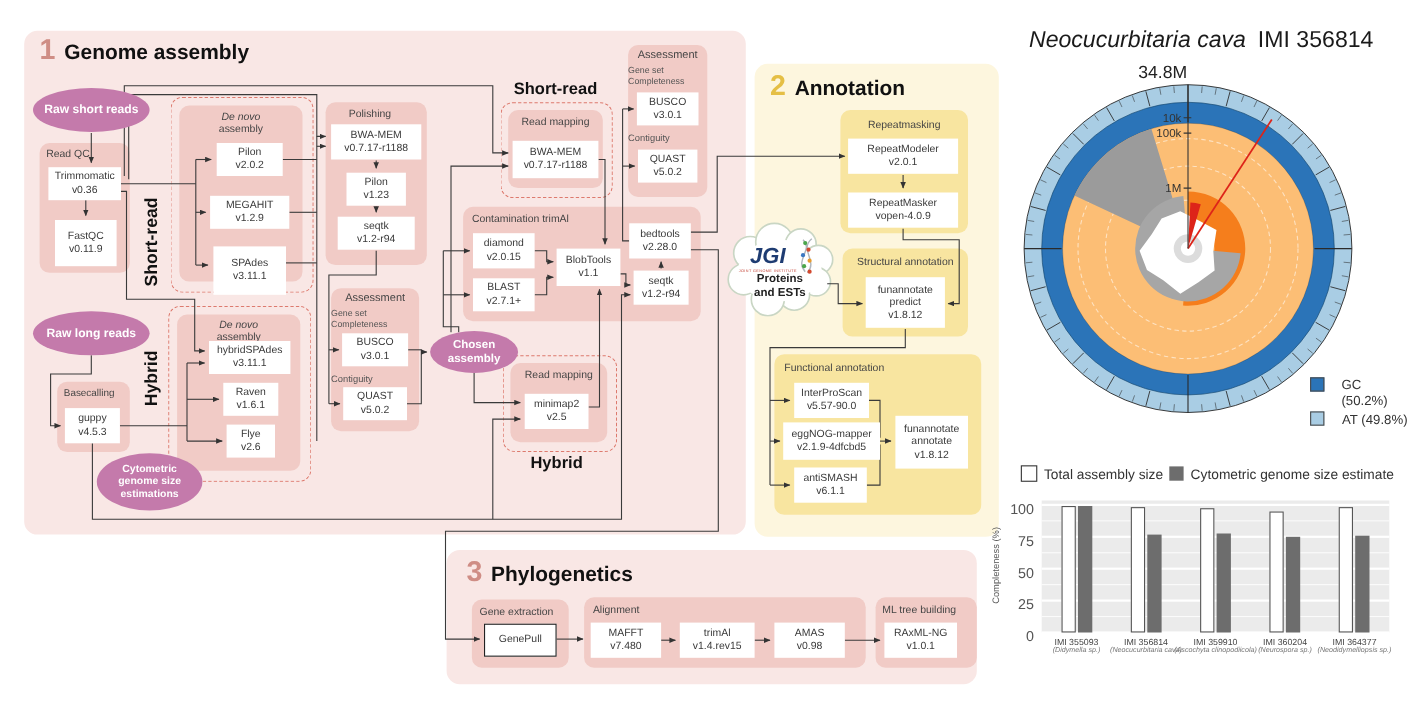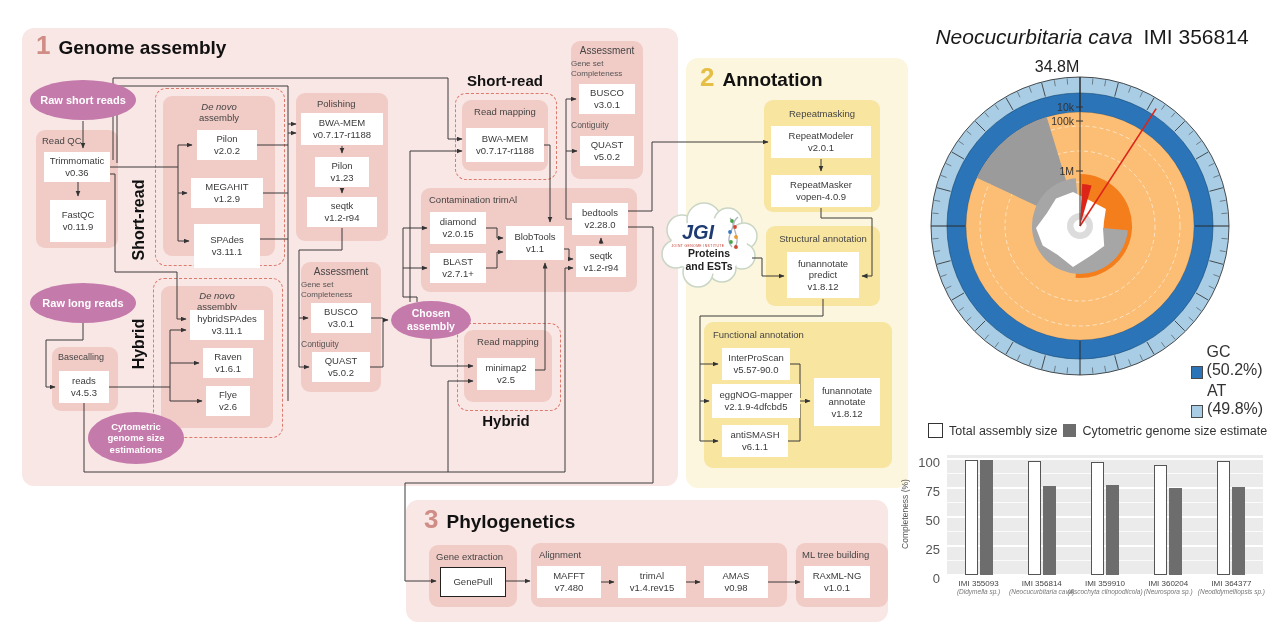--- a/index.html
+++ b/index.html
@@ -25,21 +25,21 @@
   .secnum{font-weight:bold;font-size:26px;}
   .num-pink{color:#cf8d85;}
   .num-gold{color:#e5bf45;}
   .sectitle{font-weight:bold;font-size:19px;color:#111;}
   .ital{font-style:italic;}
   #flow-arrows{position:absolute;left:0;top:0;z-index:2;pointer-events:none;}
   
   #snail-title{position:absolute;left:918px;top:25px;width:348px;text-align:center;font-size:21px;color:#1a1a1a;z-index:2;}
   #snail-size{position:absolute;left:1022px;top:58px;width:70px;text-align:center;font-size:16px;color:#222;z-index:2;}
   #snail-svg{position:absolute;left:930px;top:76px;z-index:1;}
-  .leg-row{display:flex;align-items:flex-end;gap:4px;font-size:16px;color:#333;}
+  .leg-row{display:flex;align-items:flex-start;gap:16px;font-size:12px;color:#333;}
   .leg-sq{width:11px;height:11px;border:1px solid #4a4a4a;display:inline-block;}
   #snail-legend{position:absolute;left:1191px;top:343px;display:flex;flex-direction:column;gap:3px;z-index:2;}
   #bar-title{position:absolute;left:930px;top:397px;width:330px;text-align:center;font-weight:bold;font-size:14px;color:#111;z-index:2;}
   #bar-legend{position:absolute;left:928px;top:423px;width:345px;display:flex;align-items:center;gap:6px;font-size:12.5px;color:#333;z-index:2;}
   .bleg-sq{width:13px;height:13px;display:inline-block;flex:none;}
   #bar-ylabel{position:absolute;left:836px;top:508px;width:140px;height:12px;transform:rotate(-90deg);
               font-size:8.5px;color:#555;text-align:center;z-index:2;}
   #bar-panel{position:absolute;left:947px;top:455px;width:316px;height:120px;background:#ebebeb;z-index:1;}
   .gridline{position:absolute;left:0;width:100%;background:#ffffff;}
   .bar{position:absolute;box-sizing:border-box;z-index:2;}
@@ -145,21 +145,21 @@
   <div class="glabel gc" style="left:161px;top:290px;width:112px;line-height:1.2;"><span class="ital">De novo</span><br><span>assembly</span></div>
   <div class="node" style="left:190px;top:310px;width:74px;height:30px;">hybridSPAdes
 v3.11.1</div>
   <div class="node" style="left:203px;top:348px;width:50px;height:30px;">Raven
 v1.6.1</div>
   <div class="node" style="left:206px;top:386px;width:44px;height:30px;">Flye
 v2.6</div>
 
   <div class="grp" style="left:52px;top:347px;width:66px;height:64px;"></div>
   <div class="glabel" style="left:58px;top:352px;font-size:9px;">Basecalling</div>
-  <div class="node" style="left:59px;top:371px;width:50px;height:32px;">reads
+  <div class="node" style="left:59px;top:371px;width:50px;height:32px;">guppy
 v4.5.3</div>
 
   <div class="grpd" style="left:457px;top:323px;width:102px;height:86px;"></div>
   <div class="grp" style="left:464px;top:330px;width:88px;height:72px;"></div>
   <div class="glabel gc" style="left:464px;top:336px;width:88px;">Read mapping</div>
   <div class="node" style="left:477px;top:358px;width:58px;height:32px;">minimap2
 v2.5</div>
   <div class="heading" style="left:464px;top:412px;width:84px;">Hybrid</div>
 
   <div class="sec sec-yellow" style="left:686px;top:58px;width:222px;height:430px;"></div>

